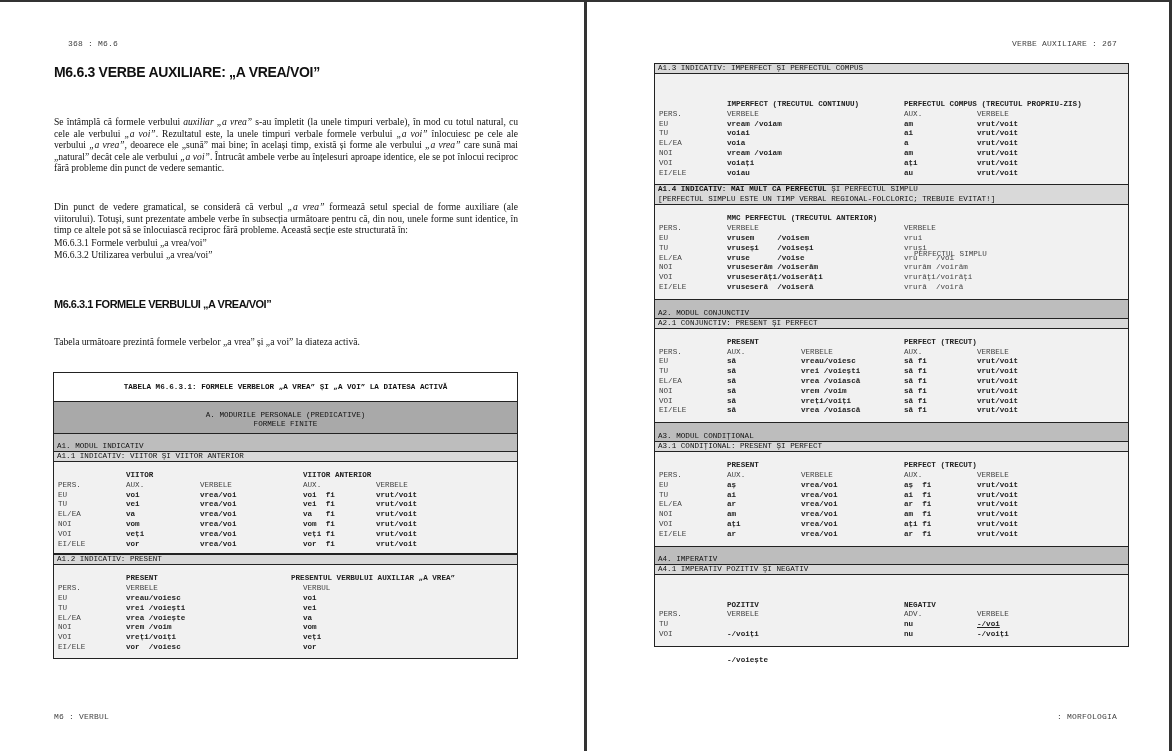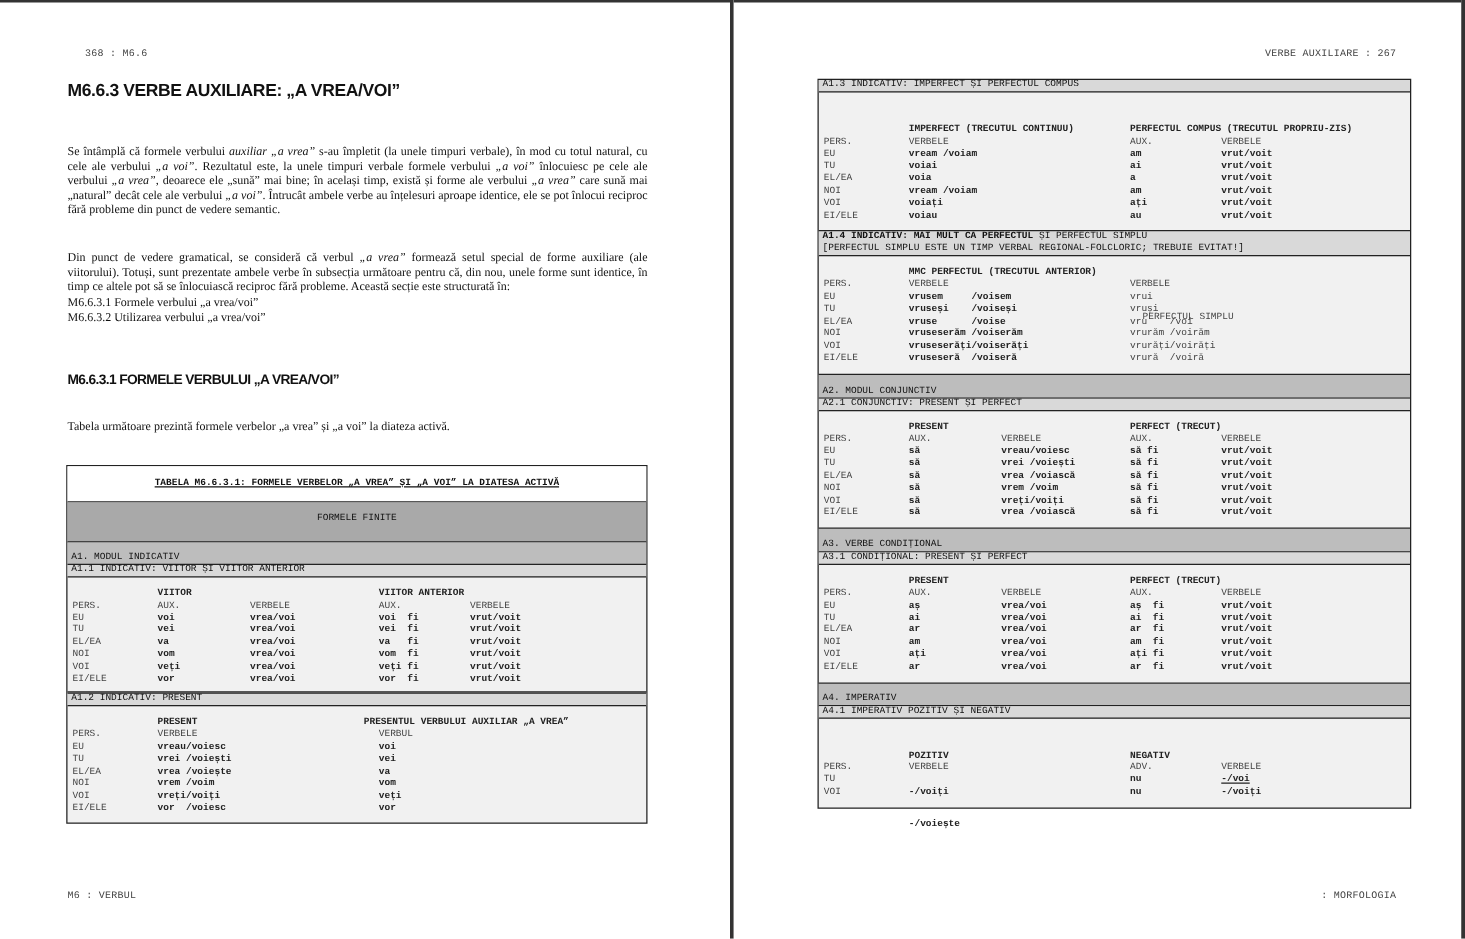--- a/index.html
+++ b/index.html
@@ -8,21 +8,21 @@
   #page-left { left:0; width:584px; border-top:2px solid #333; }
   #page-right { left:587px; width:582px; border-top:2px solid #333; }
   #spine { position:absolute; left:584px; top:0; width:3px; height:751px; background:#333; }
   #edge-right { position:absolute; left:1169px; top:0; width:3px; height:751px; background:#333; }
   .runhead { position:absolute; font-family:"Liberation Mono", monospace; font-size:8px; color:#444; letter-spacing:0.2px; }
   .h1 { position:absolute; left:54px; top:62px; font-family:"Liberation Sans", sans-serif; font-weight:bold; font-size:14px; letter-spacing:-0.3px; }
   .h2 { position:absolute; left:54px; top:296px; font-family:"Liberation Sans", sans-serif; font-weight:bold; font-size:11px; letter-spacing:-0.5px; }
   .para { position:absolute; left:54px; width:464px; font-size:9.6px; line-height:11.5px; text-align:justify; }
   .para i { font-style:italic; }
   .tbl { position:absolute; border:1px solid #222; background:#f1f1f1; font-family:"Liberation Mono", monospace; font-size:7.6px; }
-  .title-band { background:#fff; text-align:center; font-weight:bold; border-bottom:1px solid #222;text-decoration:underline; }
+  .title-band { background:#fff; text-align:center; font-weight:bold; border-bottom:1px solid #222; }
   .section-band { background:#a9a9a9; text-align:center; border-bottom:1px solid #222; line-height:9px; padding-top:9px; height:22px; }
   .module-band { background:#bdbdbd; border-bottom:1px solid #222; padding-left:3px; }
   .sub-band { background:#d9d9d9; border-bottom:1px solid #222; padding-left:3px; line-height:9px; }
   .sub-band.boxed { border-top:1px solid #222; }
   .block { position:relative; padding-left:4px; border-bottom:1px solid #222; }
   .block:last-child { border-bottom:none; }
   .row { position:relative; height:9.8px; line-height:9.8px; white-space:pre; }
   .row span { position:absolute; top:0; }
   .b { font-weight:bold; color:#222; }
   .n { color:#444; }
@@ -38,20 +38,21 @@
   <div class="para" id="toc" style="top:235px;">
       <div>M6.6.3.1 Formele verbului „a vrea/voi”</div>
       <div>M6.6.3.2 Utilizarea verbului „a vrea/voi”</div>
     </div>
   <div class="h2">M6.6.3.1 FORMELE VERBULUI „A VREA/VOI”</div>
   <div class="para" style="top:334px;">Tabela următoare prezintă formele verbelor „a vrea” și „a voi” la diateza activă.</div>
 
   <div class="tbl" style="left:53px; top:370px; width:463px;">
     <div class="title-band" style="height:28px; line-height:28px;">TABELA M6.6.3.1: FORMELE VERBELOR „A VREA” ȘI „A VOI” LA DIATESA ACTIVĂ</div>
     <div class="section-band">
+      <div>A. MODURILE PERSONALE (PREDICATIVE)</div>
       <div>FORMELE FINITE</div>
     </div>
     <div class="module-band" style="height:9px; line-height:9px; padding-top:8px;">A1. MODUL INDICATIV</div>
     <div class="sub-band">A1.1 INDICATIV: VIITOR ȘI VIITOR ANTERIOR</div>
     <div class="block" id="blk-a11" style="padding-top:9px; padding-bottom:4px;">
         <div class="row"><span class="b" style="left: 68px;">VIITOR</span><span class="b" style="left: 245px;">VIITOR ANTERIOR</span></div>
         <div class="row"><span class="n" style="left: 0px;">PERS.</span><span class="n" style="left: 68px;">AUX.</span><span class="n" style="left: 142px;">VERBELE</span><span class="n" style="left: 245px;">AUX.</span><span class="n" style="left: 318px;">VERBELE</span></div>
         <div class="row"><span class="n" style="left: 0px;">EU</span><span class="b" style="left: 68px;">voi</span><span class="b" style="left: 142px;">vrea/voi</span><span class="b" style="left: 245px;">voi  fi</span><span class="b" style="left: 318px;">vrut/voit</span></div>
         <div class="row"><span class="n" style="left: 0px;">TU</span><span class="b" style="left: 68px;">vei</span><span class="b" style="left: 142px;">vrea/voi</span><span class="b" style="left: 245px;">vei  fi</span><span class="b" style="left: 318px;">vrut/voit</span></div>
         <div class="row"><span class="n" style="left: 0px;">EL/EA</span><span class="b" style="left: 68px;">va</span><span class="b" style="left: 142px;">vrea/voi</span><span class="b" style="left: 245px;">va   fi</span><span class="b" style="left: 318px;">vrut/voit</span></div>
@@ -114,21 +115,21 @@
         <div class="row"><span class="b" style="left: 68px;">PRESENT</span><span class="b" style="left: 245px;">PERFECT (TRECUT)</span></div>
         <div class="row"><span class="n" style="left: 0px;">PERS.</span><span class="n" style="left: 68px;">AUX.</span><span class="n" style="left: 142px;">VERBELE</span><span class="n" style="left: 245px;">AUX.</span><span class="n" style="left: 318px;">VERBELE</span></div>
         <div class="row"><span class="n" style="left: 0px;">EU</span><span class="b" style="left: 68px;">să</span><span class="b" style="left: 142px;">vreau/voiesc</span><span class="b" style="left: 245px;">să fi</span><span class="b" style="left: 318px;">vrut/voit</span></div>
         <div class="row"><span class="n" style="left: 0px;">TU</span><span class="b" style="left: 68px;">să</span><span class="b" style="left: 142px;">vrei /voiești</span><span class="b" style="left: 245px;">să fi</span><span class="b" style="left: 318px;">vrut/voit</span></div>
         <div class="row"><span class="n" style="left: 0px;">EL/EA</span><span class="b" style="left: 68px;">să</span><span class="b" style="left: 142px;">vrea /voiască</span><span class="b" style="left: 245px;">să fi</span><span class="b" style="left: 318px;">vrut/voit</span></div>
         <div class="row"><span class="n" style="left: 0px;">NOI</span><span class="b" style="left: 68px;">să</span><span class="b" style="left: 142px;">vrem /voim</span><span class="b" style="left: 245px;">să fi</span><span class="b" style="left: 318px;">vrut/voit</span></div>
         <div class="row"><span class="n" style="left: 0px;">VOI</span><span class="b" style="left: 68px;">să</span><span class="b" style="left: 142px;">vreți/voiți</span><span class="b" style="left: 245px;">să fi</span><span class="b" style="left: 318px;">vrut/voit</span></div>
         <div class="row"><span class="n" style="left: 0px;">EI/ELE</span><span class="b" style="left: 68px;">să</span><span class="b" style="left: 142px;">vrea /voiască</span><span class="b" style="left: 245px;">să fi</span><span class="b" style="left: 318px;">vrut/voit</span></div>
       </div>
 
-    <div class="module-band" style="height:9px; line-height:9px; padding-top:9px;">A3. VERBE CONDIȚIONAL</div>
+    <div class="module-band" style="height:9px; line-height:9px; padding-top:9px;">A3. MODUL CONDIȚIONAL</div>
     <div class="sub-band">A3.1 CONDIȚIONAL: PRESENT ȘI PERFECT</div>
     <div class="block" id="blk-a31" style="padding-top:9px; padding-bottom:6px;">
         <div class="row"><span class="b" style="left: 68px;">PRESENT</span><span class="b" style="left: 245px;">PERFECT (TRECUT)</span></div>
         <div class="row"><span class="n" style="left: 0px;">PERS.</span><span class="n" style="left: 68px;">AUX.</span><span class="n" style="left: 142px;">VERBELE</span><span class="n" style="left: 245px;">AUX.</span><span class="n" style="left: 318px;">VERBELE</span></div>
         <div class="row"><span class="n" style="left: 0px;">EU</span><span class="b" style="left: 68px;">aș</span><span class="b" style="left: 142px;">vrea/voi</span><span class="b" style="left: 245px;">aș  fi</span><span class="b" style="left: 318px;">vrut/voit</span></div>
         <div class="row"><span class="n" style="left: 0px;">TU</span><span class="b" style="left: 68px;">ai</span><span class="b" style="left: 142px;">vrea/voi</span><span class="b" style="left: 245px;">ai  fi</span><span class="b" style="left: 318px;">vrut/voit</span></div>
         <div class="row"><span class="n" style="left: 0px;">EL/EA</span><span class="b" style="left: 68px;">ar</span><span class="b" style="left: 142px;">vrea/voi</span><span class="b" style="left: 245px;">ar  fi</span><span class="b" style="left: 318px;">vrut/voit</span></div>
         <div class="row"><span class="n" style="left: 0px;">NOI</span><span class="b" style="left: 68px;">am</span><span class="b" style="left: 142px;">vrea/voi</span><span class="b" style="left: 245px;">am  fi</span><span class="b" style="left: 318px;">vrut/voit</span></div>
         <div class="row"><span class="n" style="left: 0px;">VOI</span><span class="b" style="left: 68px;">ați</span><span class="b" style="left: 142px;">vrea/voi</span><span class="b" style="left: 245px;">ați fi</span><span class="b" style="left: 318px;">vrut/voit</span></div>
         <div class="row"><span class="n" style="left: 0px;">EI/ELE</span><span class="b" style="left: 68px;">ar</span><span class="b" style="left: 142px;">vrea/voi</span><span class="b" style="left: 245px;">ar  fi</span><span class="b" style="left: 318px;">vrut/voit</span></div>

